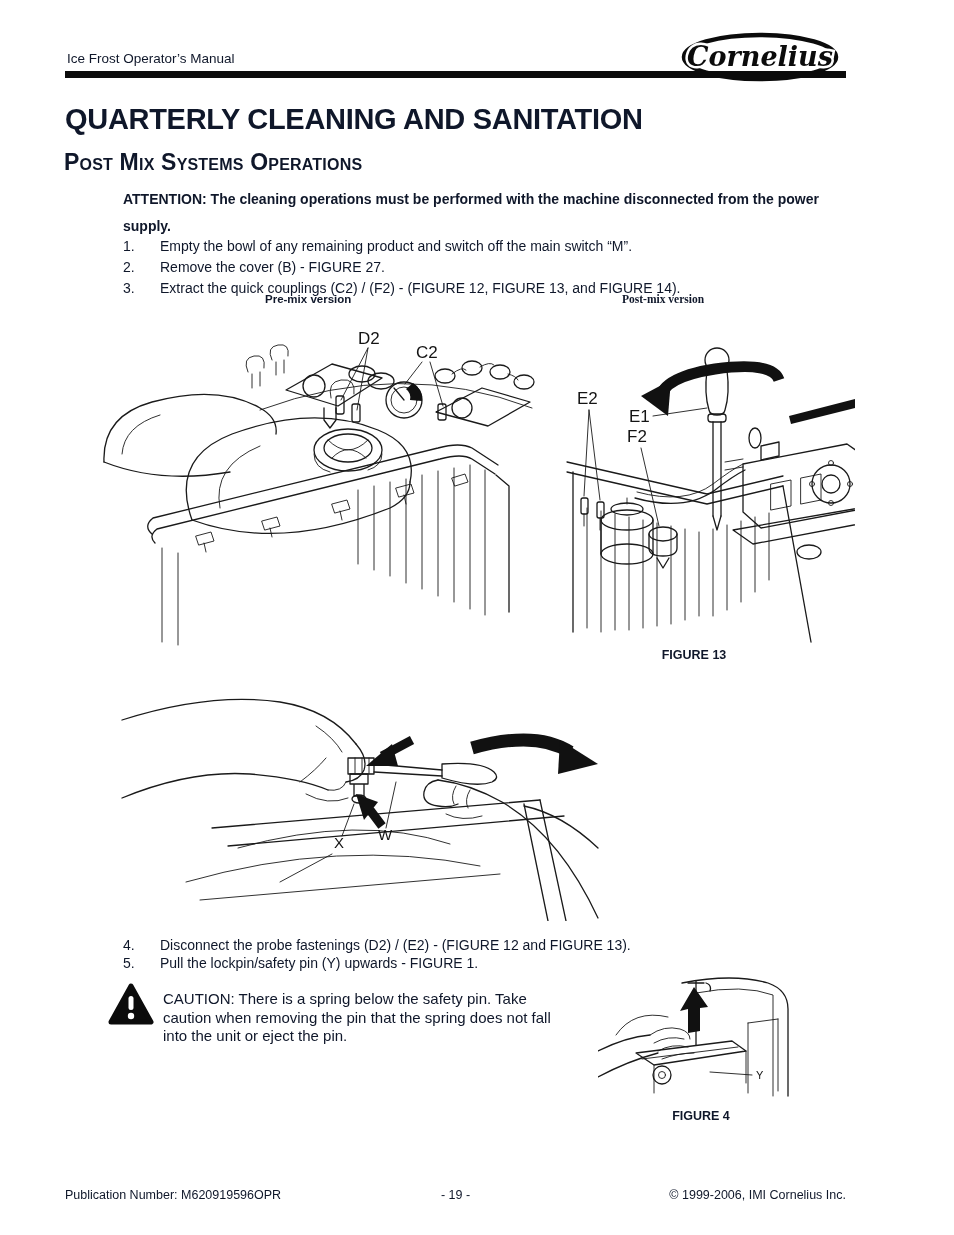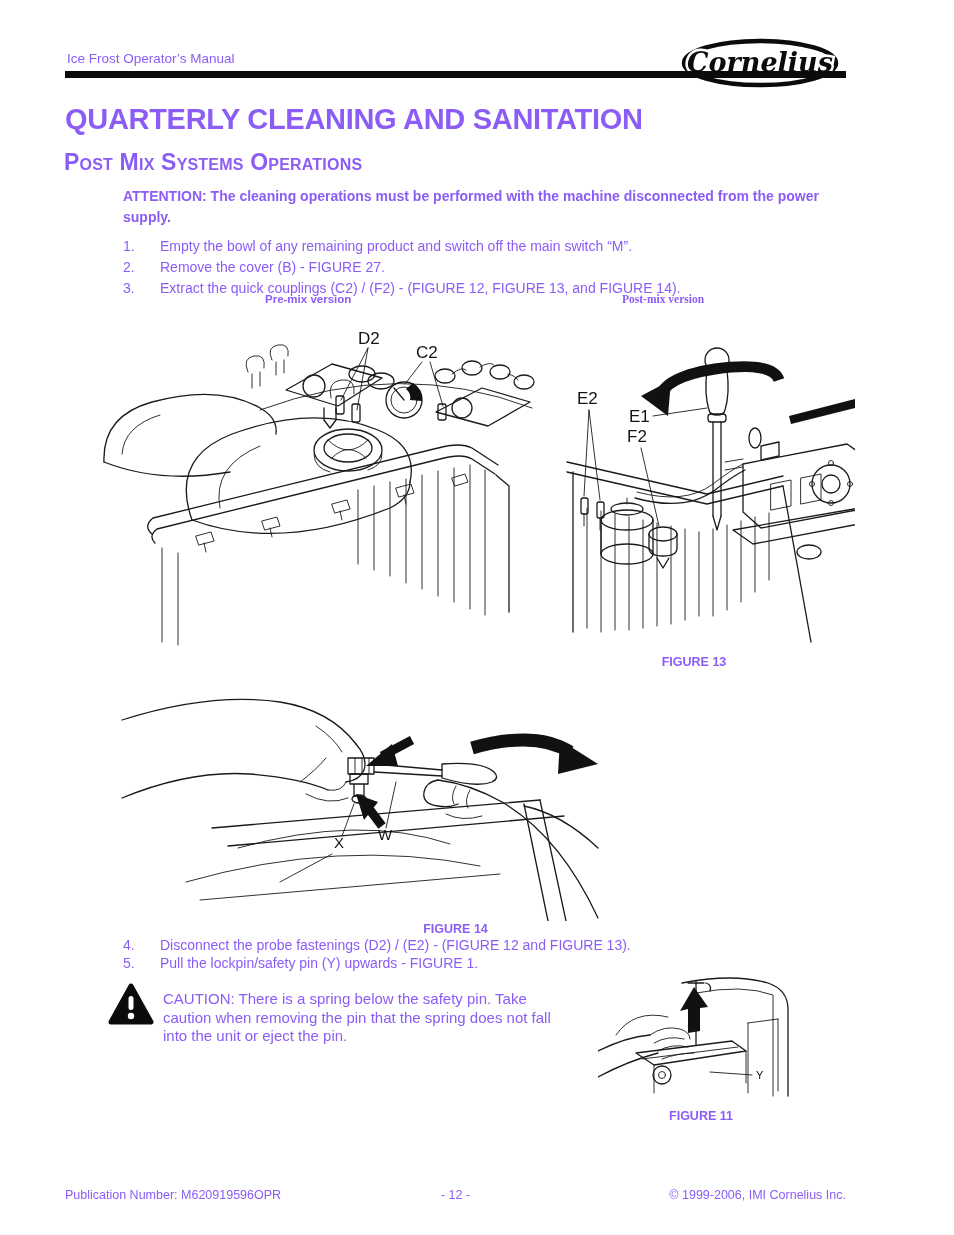--- a/index.html
+++ b/index.html
@@ -1,41 +1,41 @@
 <!DOCTYPE html>
 <html><head>
 <meta charset="utf-8">
 <style>
   html,body{margin:0;padding:0;background:#888;}
   .page{
     position:relative;width:954px;height:1235px;background:#ffffff;
-    margin:0 auto;overflow:hidden;color:#8b5cf6;
+    margin:0 auto;overflow:hidden;color:#0f172a;
     font-family:"Liberation Sans",sans-serif;
   }
   .abs{position:absolute;}
   .header-title{left:67px;top:51px;font-size:13.5px;}
-  .logo{left:680px;top:38px;}
+  .logo{left:680px;top:32px;}
   .header-rule{left:65px;top:71px;width:781px;height:7px;background:#0b0b0b;}
   .page-title{left:65px;top:103px;width:781px;
     font-size:29px;font-weight:bold;letter-spacing:-0.3px;white-space:nowrap;}
   .section-heading{left:64px;top:149px;font-size:23px;font-weight:bold;
     font-variant:small-caps;text-transform:capitalize;letter-spacing:0.2px;white-space:nowrap;}
-  .attention{left:123px;top:186px;width:722px;font-size:14px;font-weight:bold;line-height:21px;}
+  .attention{left:123px;top:186px;width:722px;font-size:14px;font-weight:bold;line-height:27px;}
   .steps{left:123px;width:722px;font-size:14px;}
   .steps-top{top:236px;line-height:21px;}
   .steps-bottom{top:937px;line-height:17.5px;}
   .step-row{display:flex;}
   .step-num{width:37px;flex:0 0 37px;}
   .step-text{flex:1;}
   .mix-label{font-size:11.5px;font-weight:bold;white-space:nowrap;}
   .premix{left:265px;top:293px;}
   .postmix{left:622px;top:293px;font-family:Liberation Serif, serif;}
   .fig-caption{font-size:12.5px;font-weight:bold;text-align:center;white-space:nowrap;}
   .cap12{left:100px;top:651px;width:396px;}
-  .cap13{left:565px;top:648px;width:258px;margin-top:7px;}
+  .cap13{left:565px;top:648px;width:258px;}
   .cap14{left:65px;top:922px;width:781px;}
   .cap15{left:598px;top:1109px;width:206px;}
   .caution-text{left:163px;top:990px;width:400px;font-size:15px;line-height:18.5px;}
   .footer{left:65px;top:1188px;width:781px;display:flex;font-size:12.5px;}
   .footer>div{flex:1;}
   .footer .f-mid{text-align:center;}
   .footer .f-right{text-align:right;}
   svg{display:block;}
   svg .ln{fill:none;stroke:#1a1a1a;stroke-width:1.3;stroke-linecap:round;stroke-linejoin:round;}
   svg .thin{fill:none;stroke:#1a1a1a;stroke-width:0.9;stroke-linecap:round;}
@@ -237,21 +237,20 @@
       <path class="blk" d="M236,108 L258,116 L244,134 Z"></path>
       <path d="M352,62 Q416,44 450,66" fill="none" stroke="#111" stroke-width="13"></path>
       <path class="blk" d="M440,54 L478,78 L438,88 Z"></path>
 
       <text class="figlabel-sm" x="214" y="162">X</text>
       <path class="thin" d="M222,150 L234,118"></path>
       <text class="figlabel-sm" x="258" y="154">W</text>
       <path class="thin" d="M266,142 L276,96"></path>
     </svg>
   </div>
-  <div class="abs fig-caption cap14">FIGURE 14</div>
 
   <div class="abs steps steps-bottom">
     <div class="step-row">
       <span class="step-num">4.</span>
       <span class="step-text">Disconnect the probe fastenings (D2) / (E2) - (FIGURE 12 and FIGURE 13).</span>
     </div>
     <div class="step-row">
       <span class="step-num">5.</span>
       <span class="step-text">Pull the lockpin/safety pin (Y) upwards - FIGURE 1.</span>
     </div>
@@ -284,21 +283,21 @@
 
       <path class="ln" d="M38,80 L134,68 L148,78 L56,92 Z"></path>
       <path class="thin" d="M56,92 V120 M148,78 V110 M44,86 L140,74"></path>
       <circle class="ln" cx="64" cy="102" r="9"></circle>
       <circle class="thin" cx="64" cy="102" r="3.5"></circle>
 
       <text class="figlabel-xs" x="158" y="106">Y</text>
       <path class="thin" d="M112,99 L154,102"></path>
     </svg>
   </div>
-  <div class="abs fig-caption cap15">FIGURE 11</div>
+  <div class="abs fig-caption cap15">FIGURE 4</div>
 
   <div class="abs footer">
     <div class="f-left">Publication Number: M620919596OPR</div>
-    <div class="f-mid">- 12 -</div>
+    <div class="f-mid">- 19 -</div>
     <div class="f-right">© 1999-2006, IMI Cornelius Inc.</div>
   </div>
 
 </div>
 
 </body></html>

